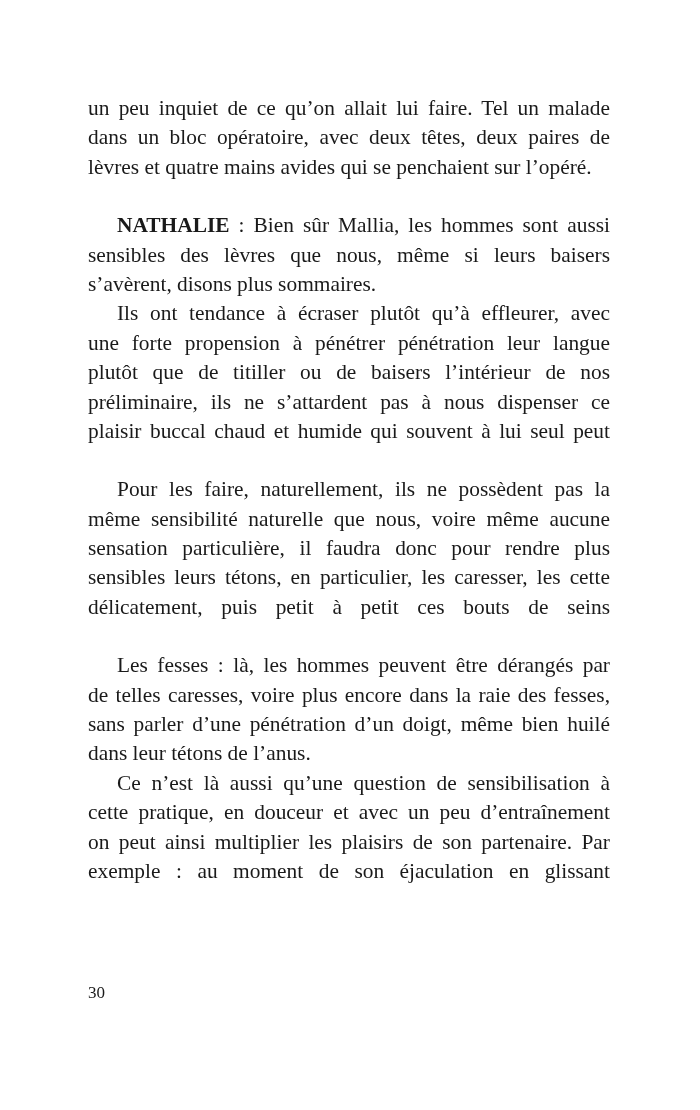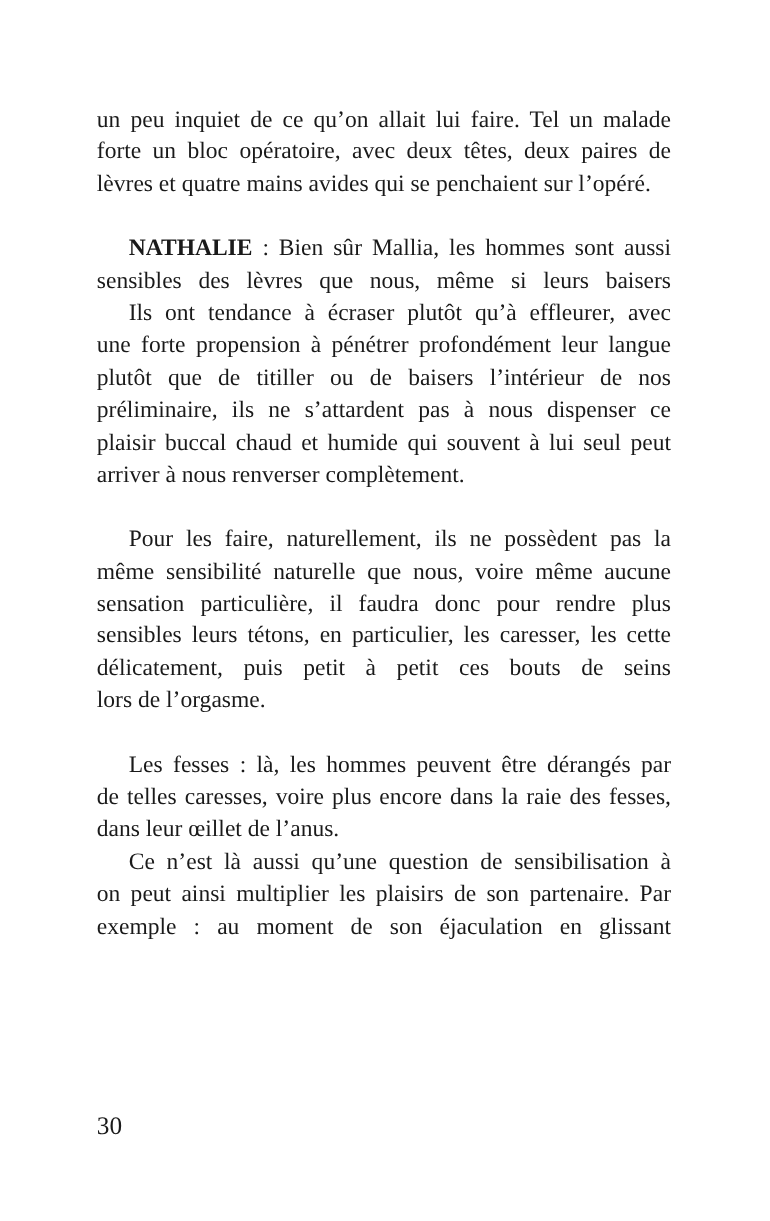--- a/index.html
+++ b/index.html
@@ -42,65 +42,66 @@
     }
     .line.indent {
       padding-left: 29px;
     }
     .speaker {
       font-weight: bold;
     }
     .page-number {
       position: absolute;
       left: 88px;
-      top: 1009px;
-      font-size: 23px;
+      top: 978px;
+      font-size: 17px;
       line-height: 29.4px;
     }
   </style>
 </head>
 <body>
 
 <div class="page">
 
   <p class="para">
     <span class="line">un peu inquiet de ce qu’on allait lui faire. Tel un malade</span>
-    <span class="line">forte un bloc opératoire, avec deux têtes, deux paires de</span>
+    <span class="line">dans un bloc opératoire, avec deux têtes, deux paires de</span>
     <span class="line last">lèvres et quatre mains avides qui se penchaient sur l’opéré.</span>
   </p>
 
   <p class="para gap">
     <span class="line indent"><span class="speaker">NATHALIE</span><span> : Bien sûr Mallia, les hommes sont aussi</span></span>
     <span class="line">sensibles des lèvres que nous, même si leurs baisers</span>
+    <span class="line last">s’avèrent, disons plus sommaires.</span>
   </p>
 
   <p class="para">
     <span class="line indent">Ils ont tendance à écraser plutôt qu’à effleurer, avec</span>
-    <span class="line">une forte propension à pénétrer profondément leur langue</span>
+    <span class="line">une forte propension à pénétrer pénétration leur langue</span>
     <span class="line">plutôt que de titiller ou de baisers l’intérieur de nos</span>
     <span class="line">préliminaire, ils ne s’attardent pas à nous dispenser ce</span>
     <span class="line">plaisir buccal chaud et humide qui souvent à lui seul peut</span>
-    <span class="line last">arriver à nous renverser complètement.</span>
   </p>
 
   <p class="para gap">
     <span class="line indent">Pour les faire, naturellement, ils ne possèdent pas la</span>
     <span class="line">même sensibilité naturelle que nous, voire même aucune</span>
     <span class="line">sensation particulière, il faudra donc pour rendre plus</span>
     <span class="line">sensibles leurs tétons, en particulier, les caresser, les cette</span>
     <span class="line">délicatement, puis petit à petit ces bouts de seins</span>
-    <span class="line last">lors de l’orgasme.</span>
   </p>
 
   <p class="para gap">
     <span class="line indent">Les fesses : là, les hommes peuvent être dérangés par</span>
     <span class="line">de telles caresses, voire plus encore dans la raie des fesses,</span>
-    <span class="line last">dans leur œillet de l’anus.</span>
+    <span class="line">sans parler d’une pénétration d’un doigt, même bien huilé</span>
+    <span class="line last">dans leur tétons de l’anus.</span>
   </p>
 
   <p class="para">
     <span class="line indent">Ce n’est là aussi qu’une question de sensibilisation à</span>
+    <span class="line">cette pratique, en douceur et avec un peu d’entraînement</span>
     <span class="line">on peut ainsi multiplier les plaisirs de son partenaire. Par</span>
     <span class="line">exemple : au moment de son éjaculation en glissant</span>
   </p>
 </div>
 
 <div class="page-number">30</div>
 
 </body></html>

